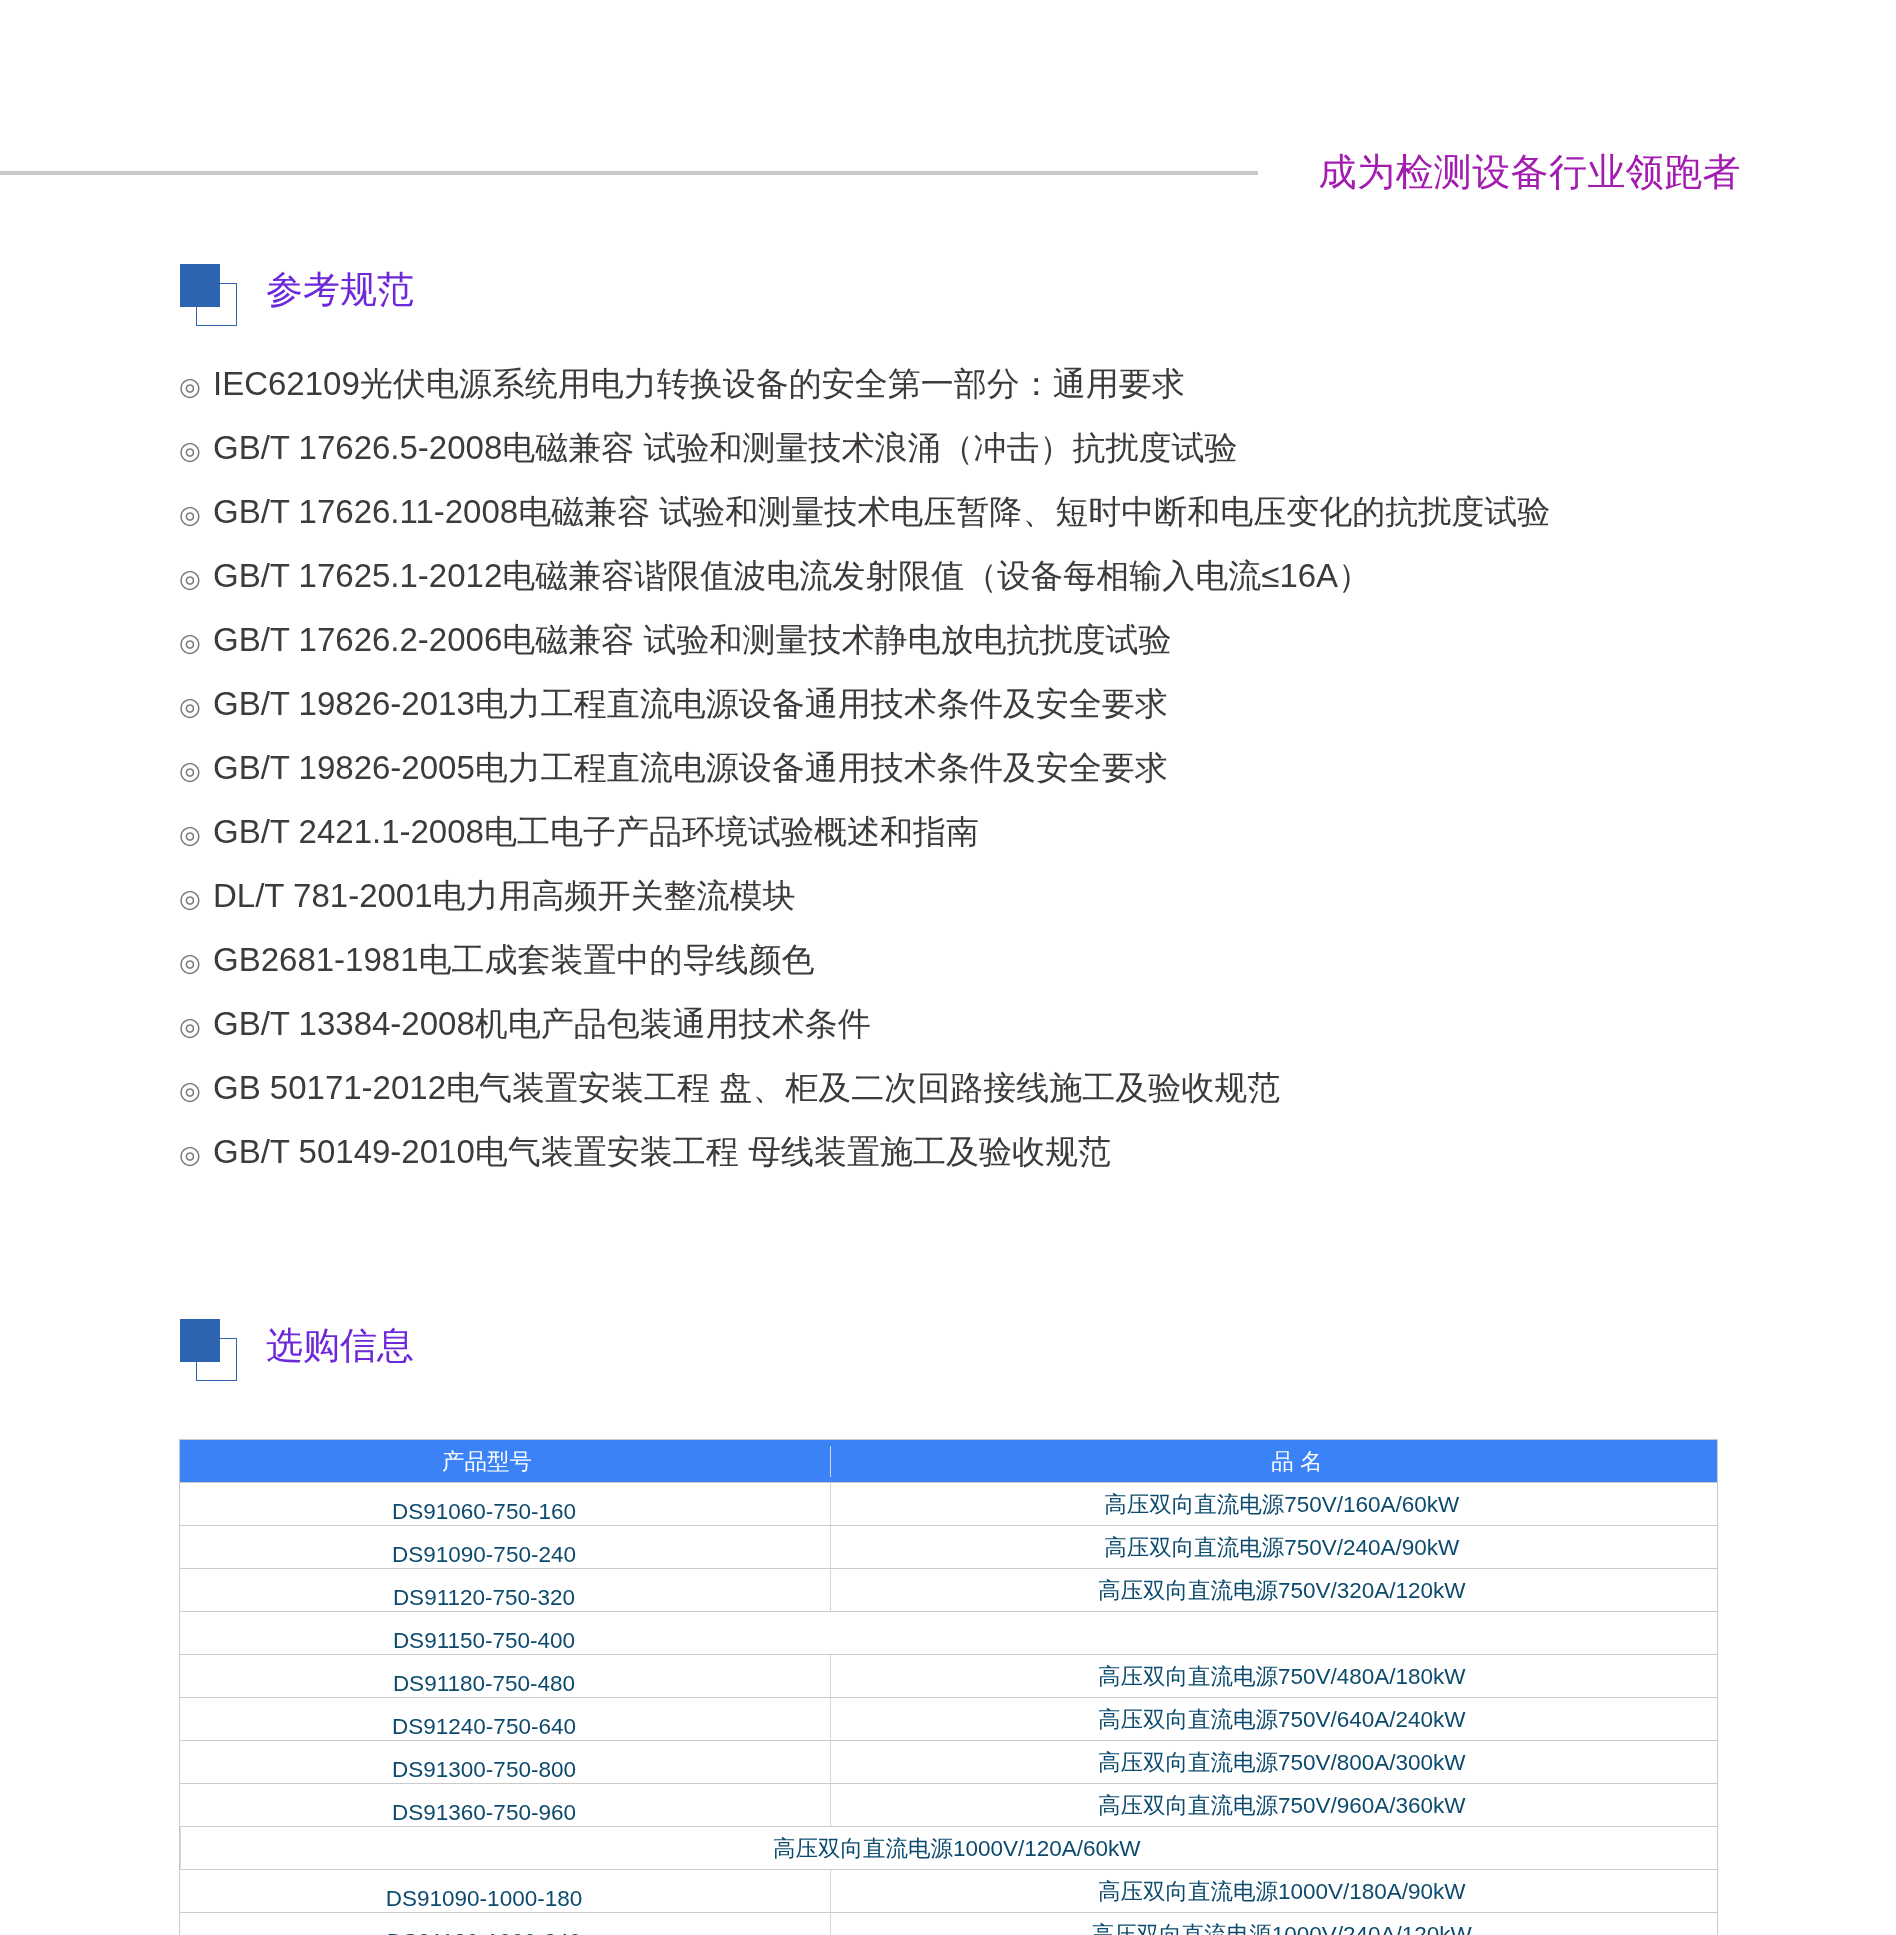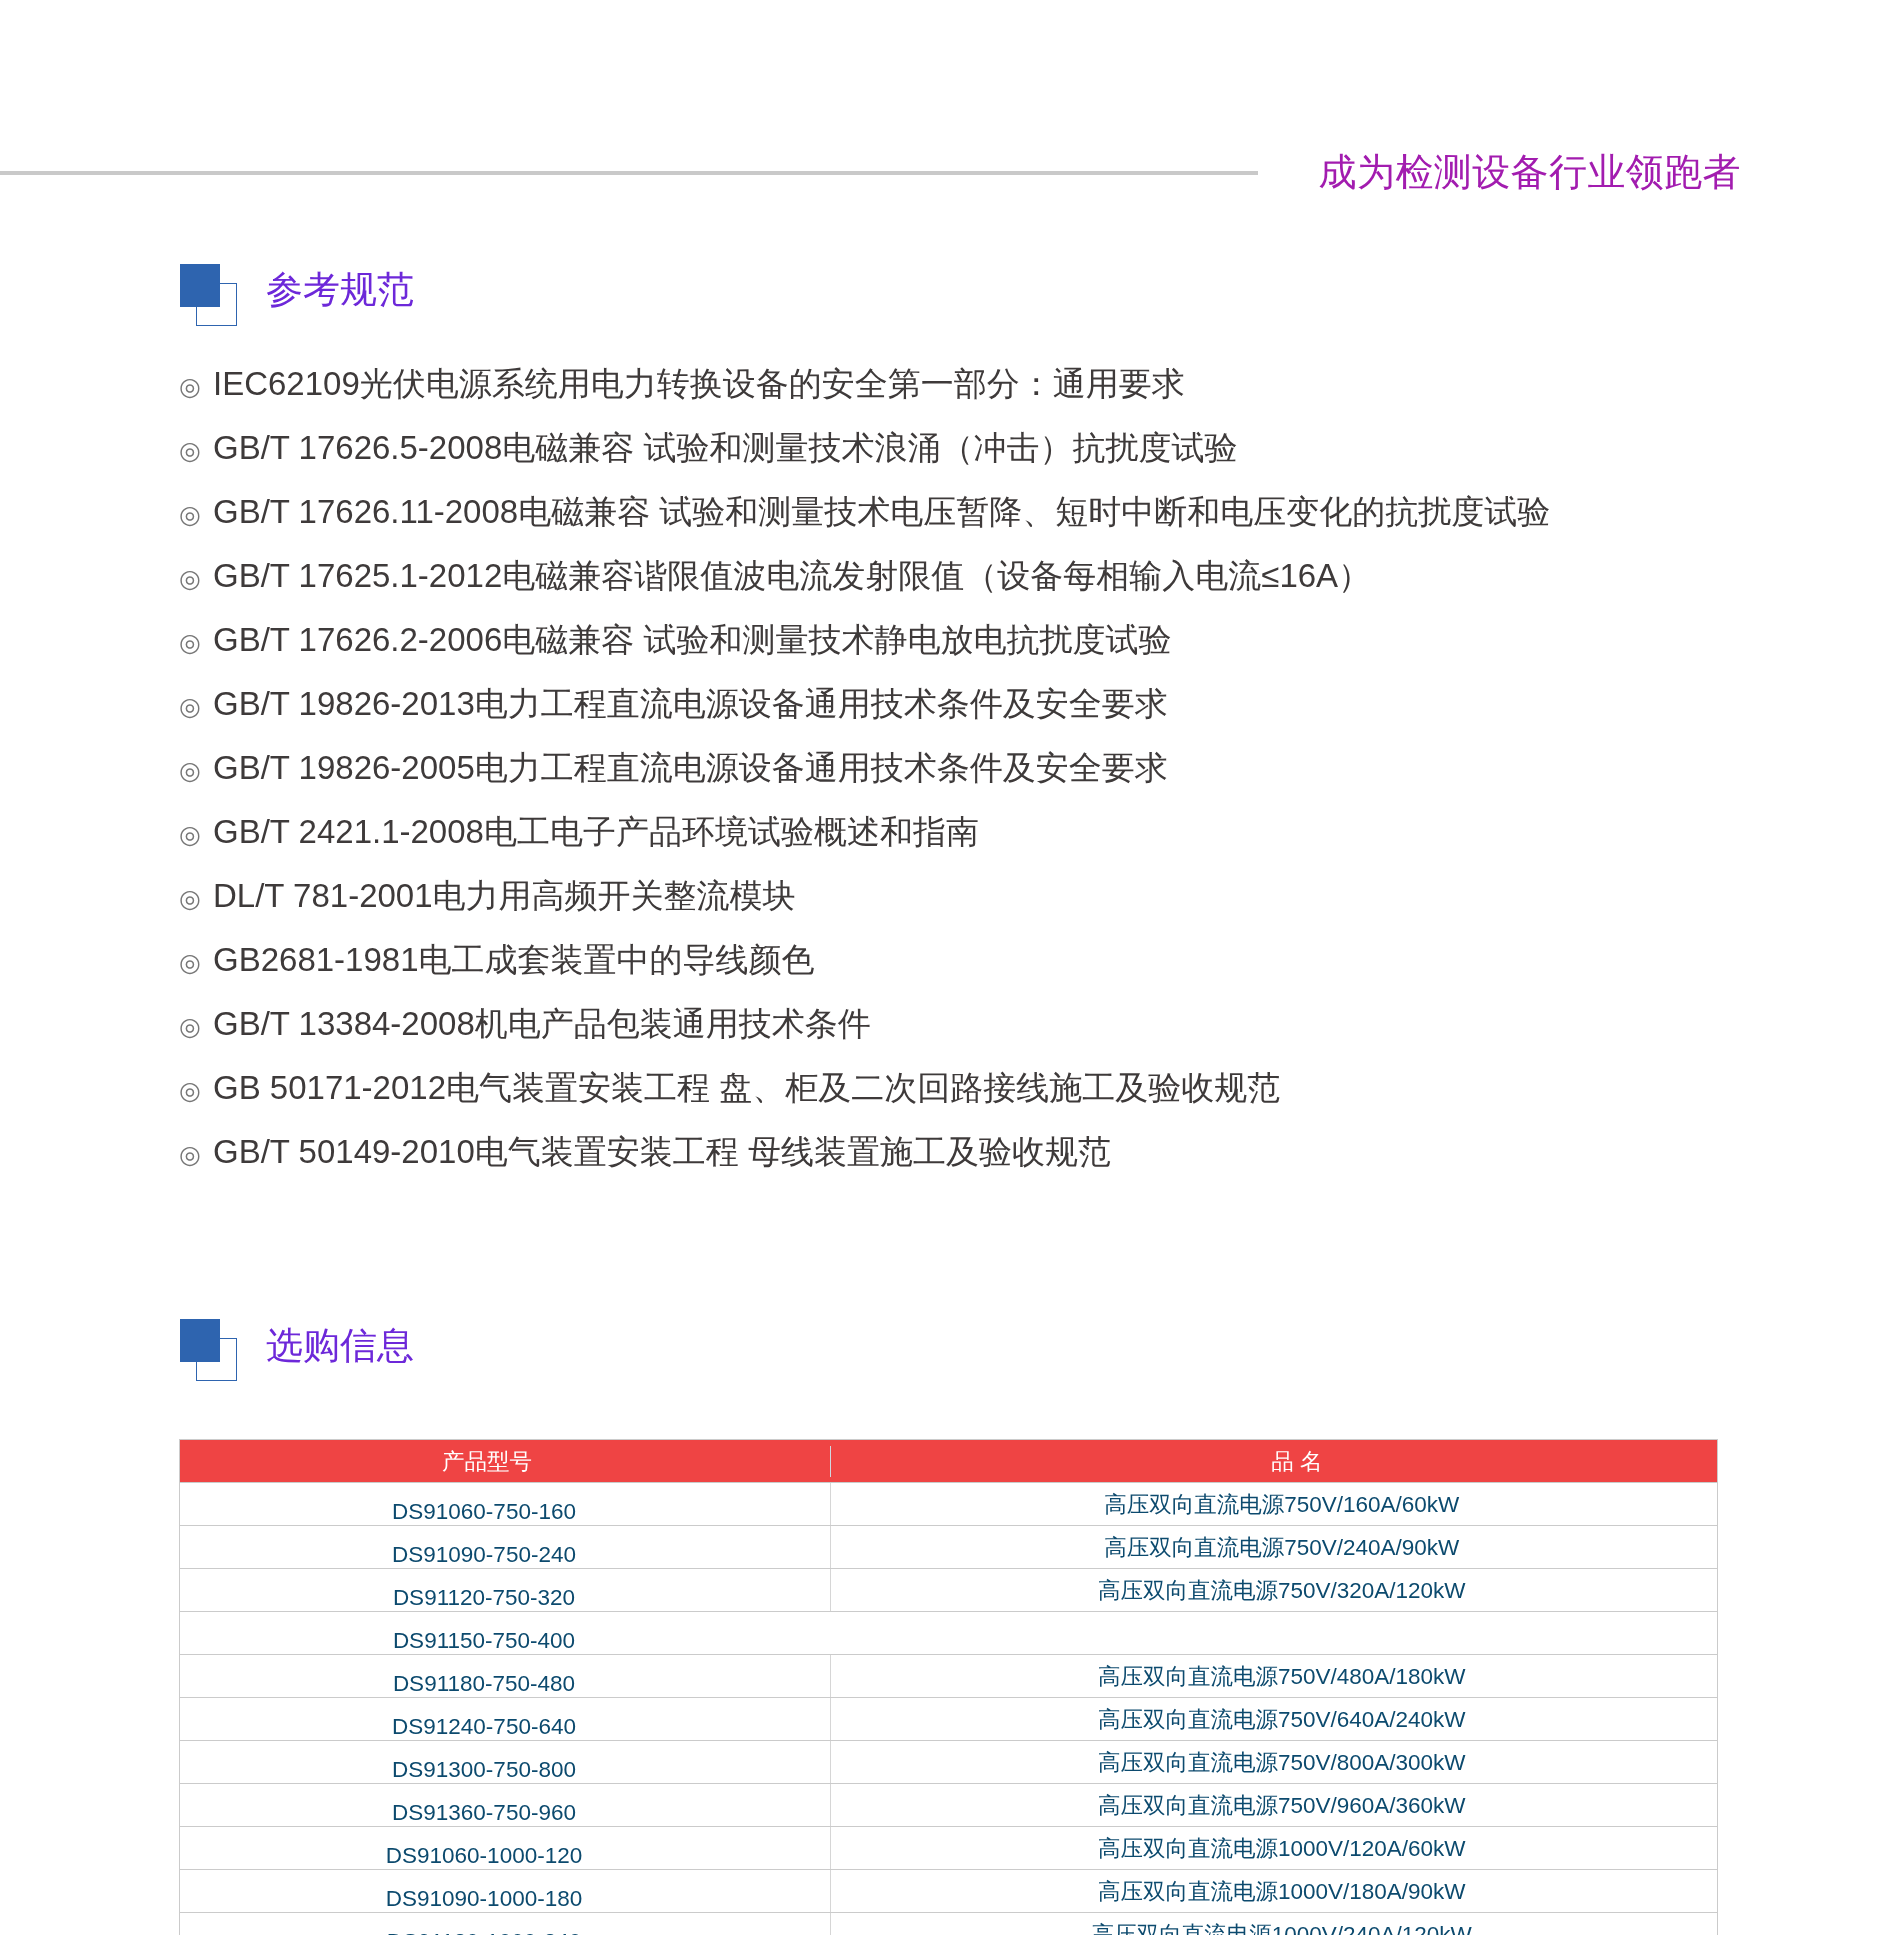--- a/index.html
+++ b/index.html
@@ -89,21 +89,21 @@
       left: 179px; top: 1439px;
       width: 1539px;
       border-top: 1.5px solid #cbcbcb;
       border-left: 1.5px solid #cbcbcb;
       border-right: 1.5px solid #cbcbcb;
       box-sizing: border-box;
     }
     .thead {
       display: flex;
       height: 42px;
-      background: #ef4444;
+      background: #3b82f6;
       border-bottom: 1.9px solid #c9cbca;
       align-items: center;
     }
     .th {
       display: flex;
       align-items: center;
       justify-content: center;
       color: #ffffff;
       font-size: 22.5px;
       box-sizing: border-box;
@@ -196,21 +196,20 @@
       </div>
     <div class="trow">
         <div class="td c1">DS91300-750-800</div>
         <div class="td c2">高压双向直流电源750V/800A/300kW</div>
       </div>
     <div class="trow">
         <div class="td c1">DS91360-750-960</div>
         <div class="td c2">高压双向直流电源750V/960A/360kW</div>
       </div>
     <div class="trow">
-        <div class="td c1">DS91060-1000-120</div>
         <div class="td c2">高压双向直流电源1000V/120A/60kW</div>
       </div>
     <div class="trow">
         <div class="td c1">DS91090-1000-180</div>
         <div class="td c2">高压双向直流电源1000V/180A/90kW</div>
       </div>
     <div class="trow">
         <div class="td c1">DS91120-1000-240</div>
         <div class="td c2">高压双向直流电源1000V/240A/120kW</div>
       </div>

